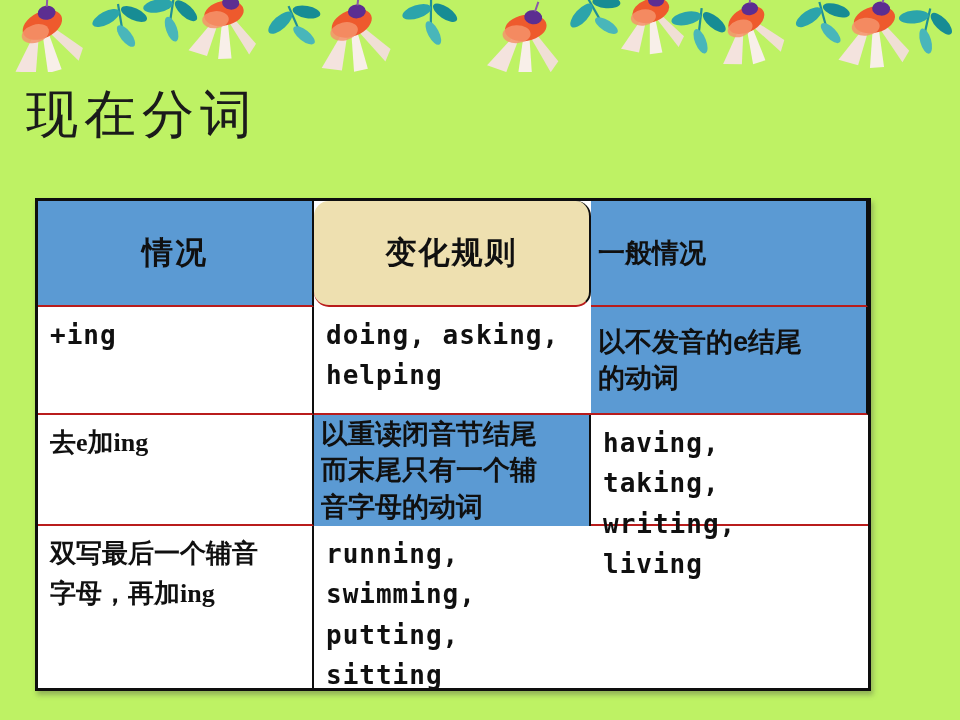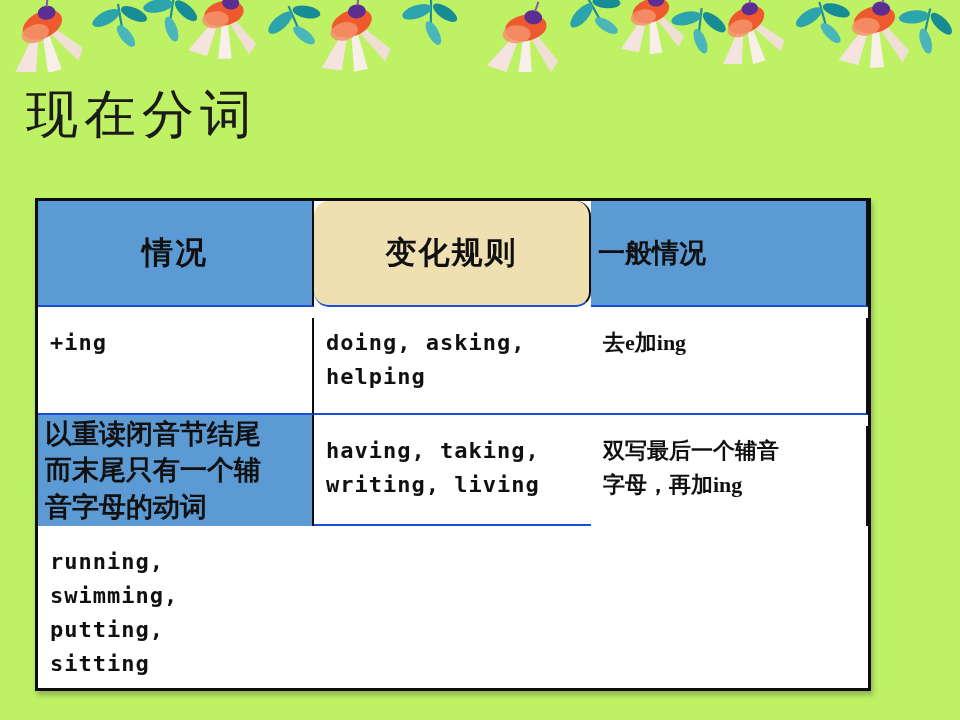--- a/index.html
+++ b/index.html
@@ -41,21 +41,21 @@
     display: grid;
     grid-template-columns: 276px 277px 277px;
     grid-template-rows: 106px 108px 111px 162px;
     border: 3px solid #0e0e0e;
     box-sizing: content-box;
     background: #ffffff;
     box-shadow: 2px 4px 5px rgba(60,60,60,0.35);
   }
   .cell {
     border-right: 2px solid #0e0e0e;
-    border-bottom: 2px solid #1d4ed8;
+    border-bottom: 2px solid #b91c1c;
     box-sizing: border-box;
     color: #101010;
     white-space: pre-line;
   }
   .cell.last-col { border-right: none; }
   .cell.last-row { border-bottom: none; }
   .blue-bg  { background: #5b9ad3; }
   .cream-bg { background: #eee0b0; border-radius: 15px; }
   .white-bg { background: #ffffff; font-family: Liberation Serif, serif; }
   .header-cell {
@@ -69,24 +69,23 @@
   .situation-cell {
     display: flex;
     align-items: center;
     padding: 6px 10px 6px 7px;
     font-size: 27px;
     font-weight: bold;
     line-height: 1.35;
   }
   .rule-cell, .examples-cell {
     padding: 8px 20px 6px 12px;
-    font-size: 22px;
+    font-size: 26px;
     font-weight: bold;
     line-height: 1.55;
-    margin-top: 11px;
   }
   .mono-text {
     font-family: "DejaVu Sans Mono", "Liberation Mono", monospace;
     letter-spacing: 1px;
   }
 </style>
 </head>
 <body>
 
 <div class="slide">
@@ -131,20 +130,22 @@
   <div class="grammar-table">
 
     <div class="cell header-cell blue-bg">情况</div>
     <div class="cell header-cell cream-bg">变化规则</div>
 
     <div class="cell situation-cell blue-bg">一般情况</div>
     <div class="cell rule-cell white-bg mono-text">+ing</div>
     <div class="cell examples-cell white-bg mono-text last-col">doing, asking,
 helping</div>
 
+    <div class="cell situation-cell blue-bg">以不发音的e结尾
+的动词</div>
     <div class="cell rule-cell white-bg">去e加ing</div>
     <div class="cell situation-cell blue-bg last-row">以重读闭音节结尾
 而末尾只有一个辅
 音字母的动词</div>
 
     <div class="cell examples-cell white-bg mono-text last-col">having, taking,
 writing, living</div>
     <div class="cell rule-cell white-bg last-row">双写最后一个辅音
 字母，再加ing</div>
     <div class="cell examples-cell white-bg mono-text last-col last-row">running,

